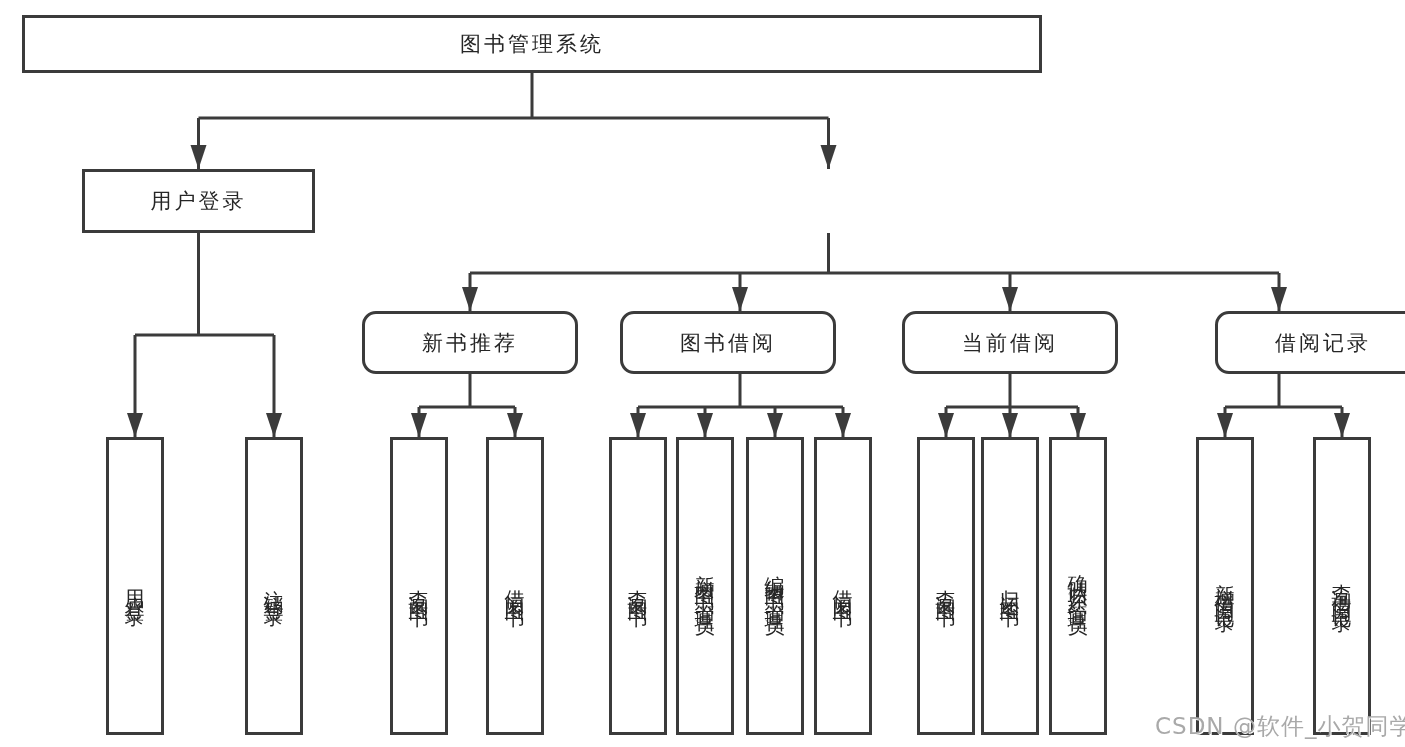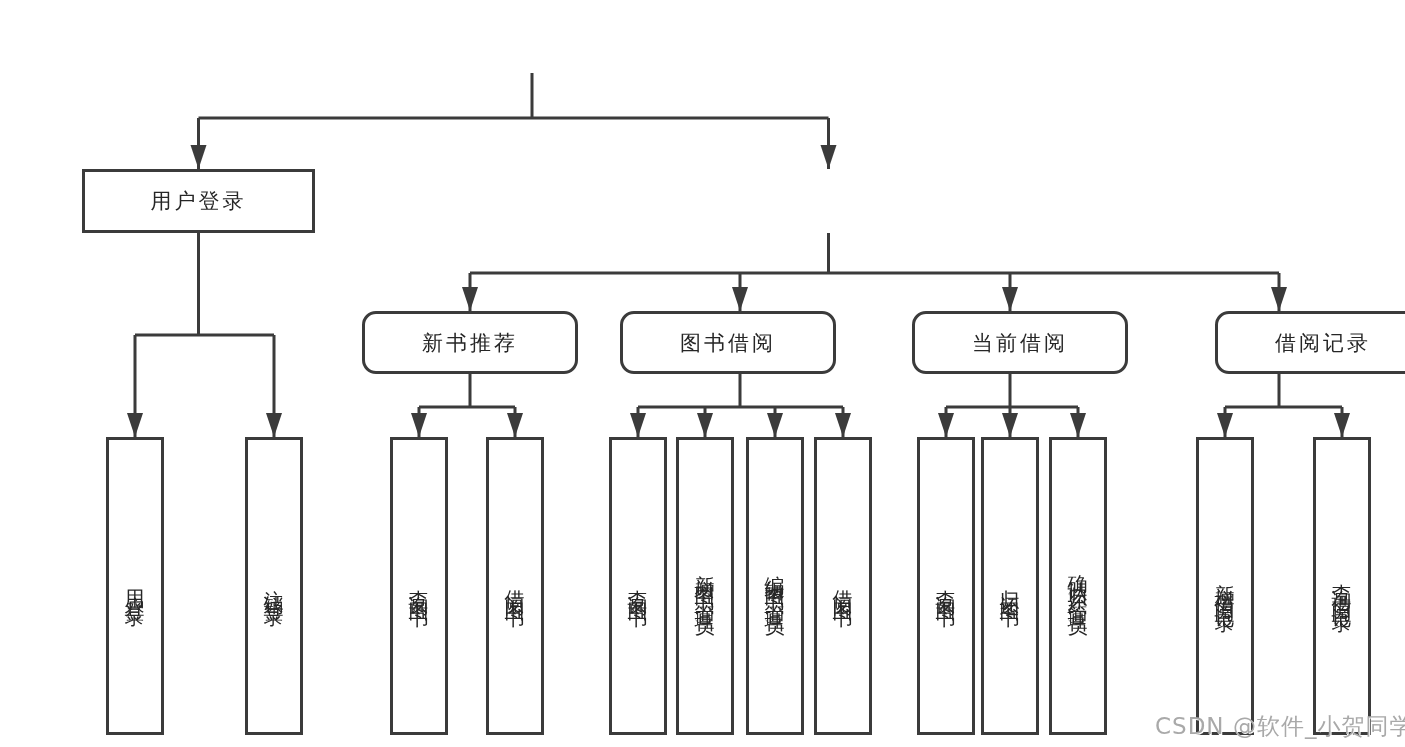--- a/index.html
+++ b/index.html
@@ -58,32 +58,35 @@
       <polygon points="767,413 783,413 775,437"></polygon>
       <polygon points="835,413 851,413 843,437"></polygon>
       <polygon points="938,413 954,413 946,437"></polygon>
       <polygon points="1002,413 1018,413 1010,437"></polygon>
       <polygon points="1070,413 1086,413 1078,437"></polygon>
       <polygon points="1217,413 1233,413 1225,437"></polygon>
       <polygon points="1334,413 1350,413 1342,437"></polygon>
     </g>
   </svg>
 
+  <div class="node root hlabel">
+    <span>图书管理系统</span>
+  </div>
 
   <div class="node lvl2 hlabel" style="left:82px;">
     <span>用户登录</span>
   </div>
 
   <div class="node lvl3 hlabel" style="left:362px;">
     <span>新书推荐</span>
   </div>
   <div class="node lvl3 hlabel" style="left:620px;">
     <span>图书借阅</span>
   </div>
-  <div class="node lvl3 hlabel" style="left:902px;margin-left:10px;">
+  <div class="node lvl3 hlabel" style="left:902px;">
     <span>当前借阅</span>
   </div>
   <div class="node lvl3 hlabel" style="left:1171px;margin-left:44px;">
     <span>借阅记录</span>
   </div>
 
   <div class="node leaf" style="left:106px;">
     <span class="vtext">用户登录</span>
   </div>
   <div class="node leaf" style="left:245px;">

